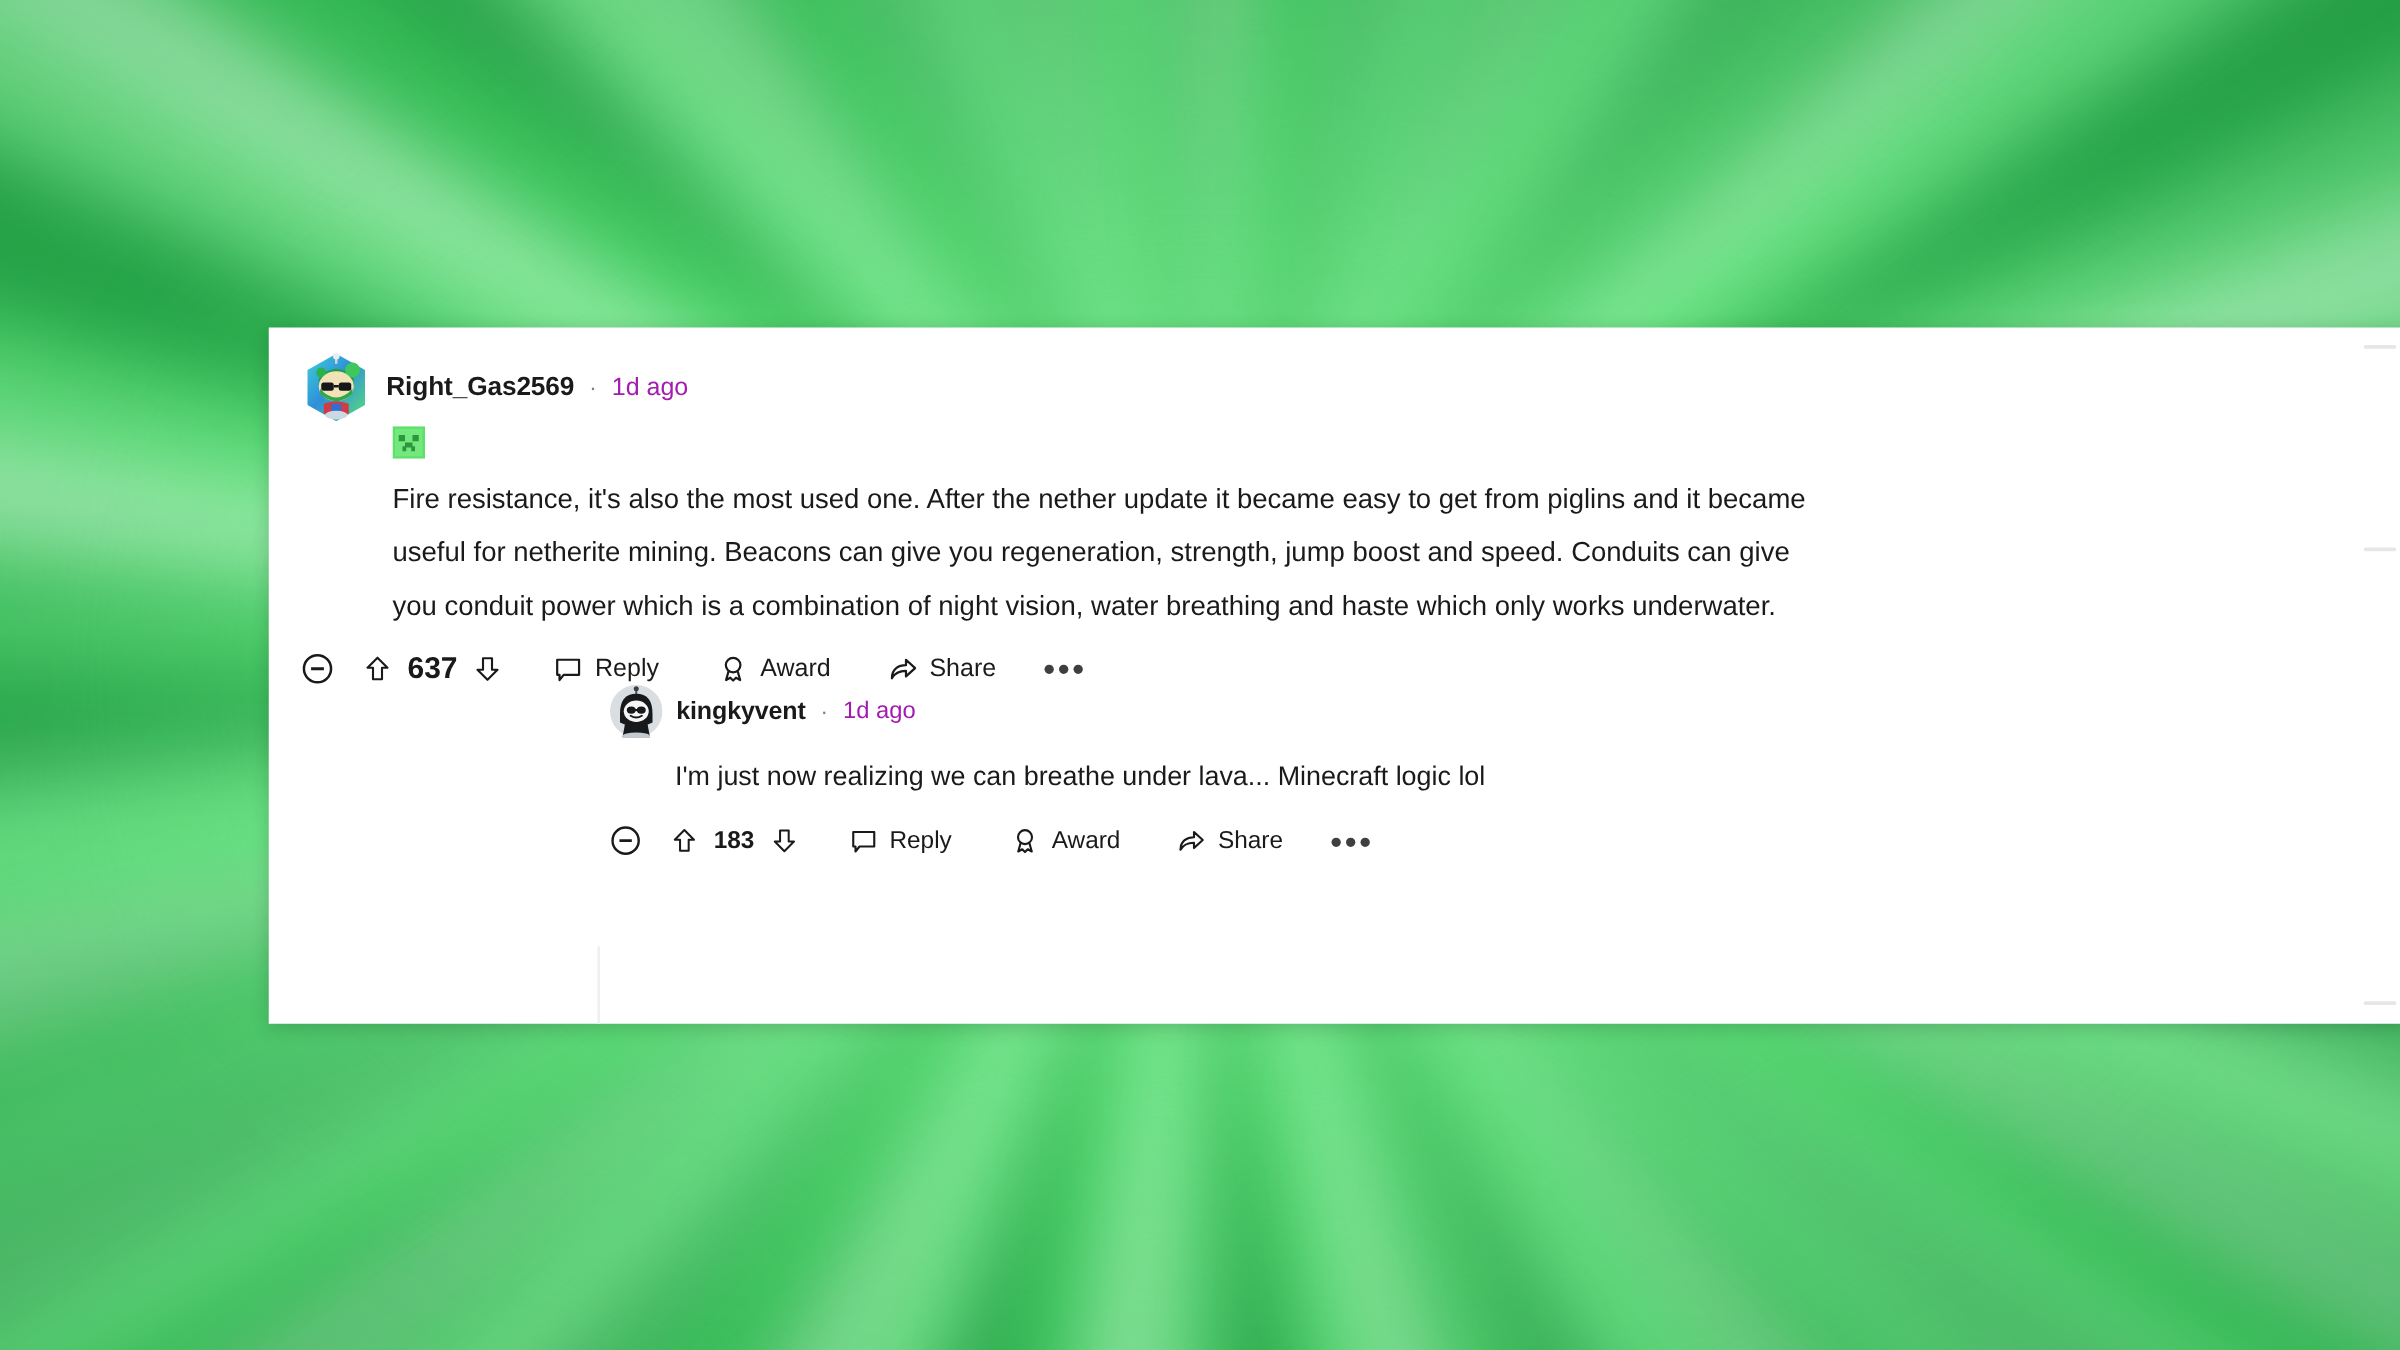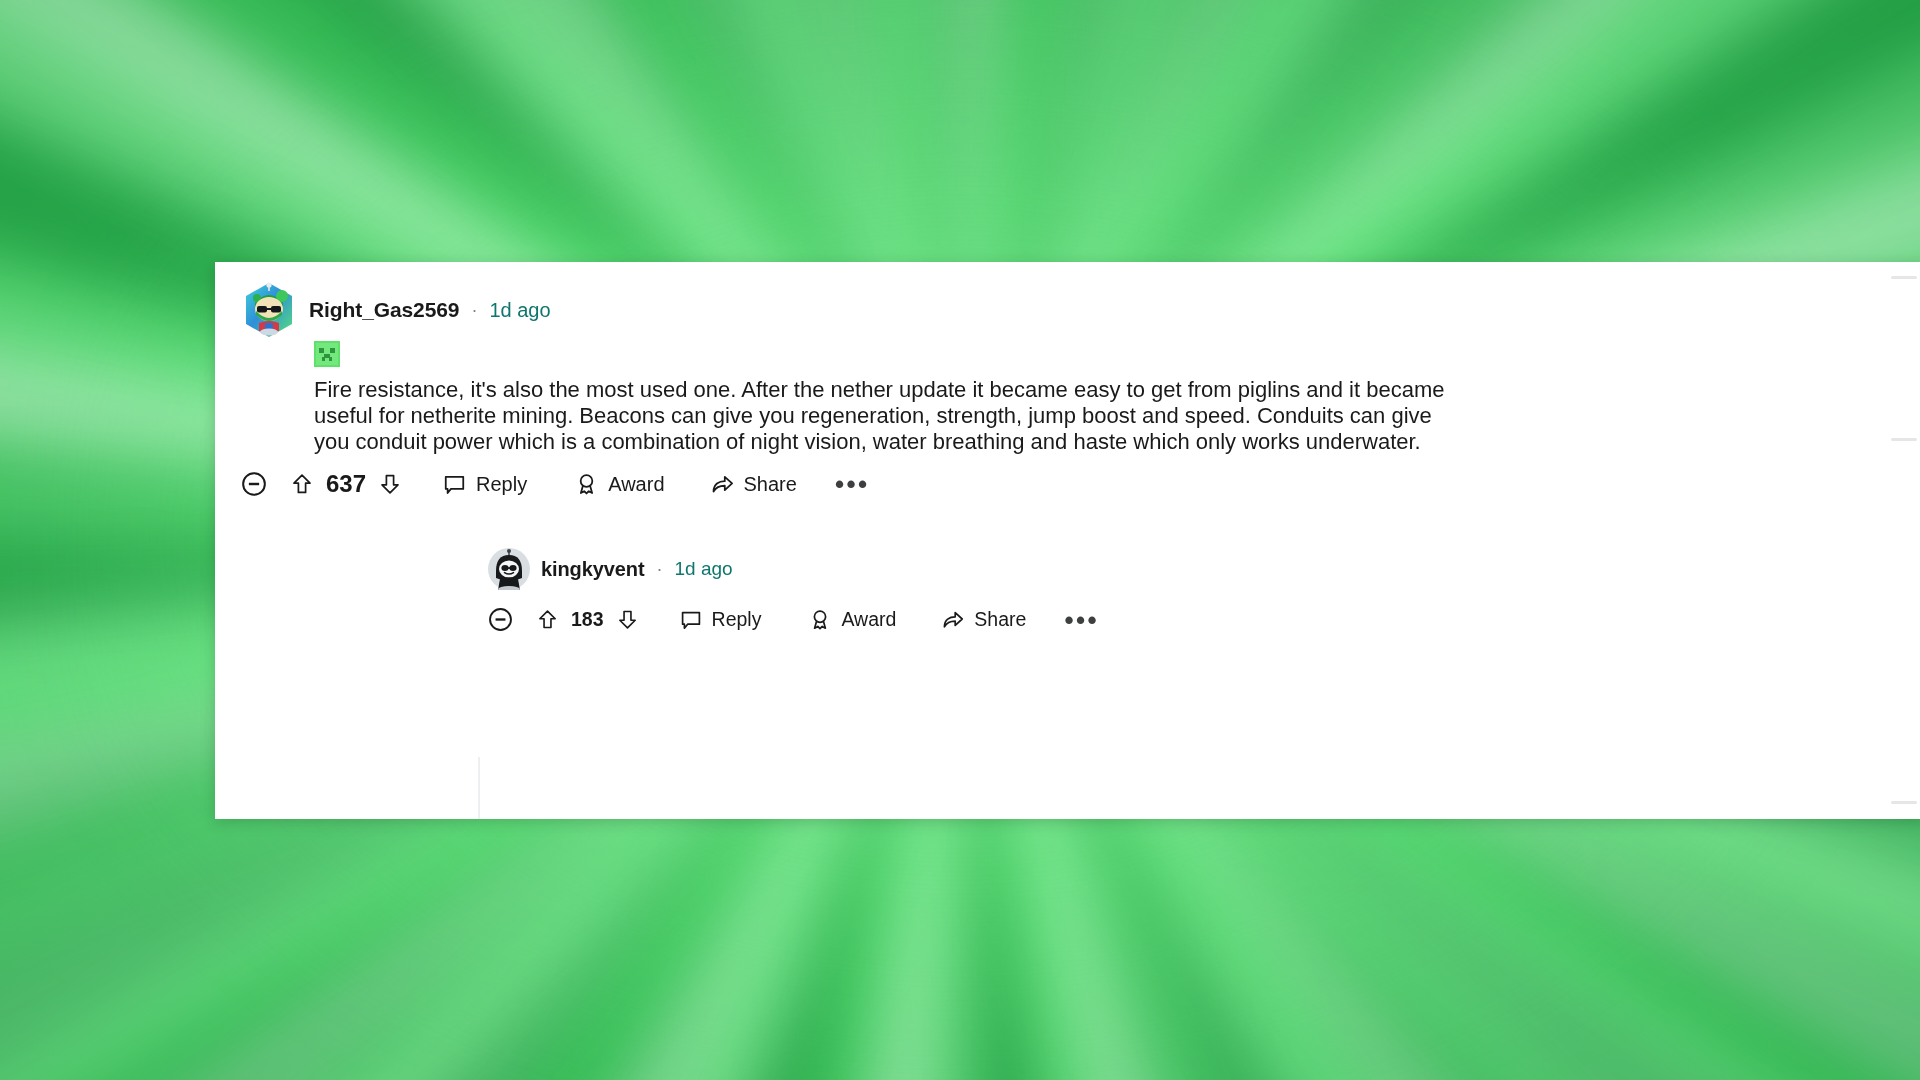--- a/index.html
+++ b/index.html
@@ -122,37 +122,37 @@
     letter-spacing: -0.1px;
     white-space: nowrap;
   }
   .dot-sep {
     font-size: 18px;
     color: #7c7f80;
     padding: 0 1px;
   }
   .ts {
     font-size: 20px;
-    color: #0f766e;
+    color: #a21caf;
     white-space: nowrap;
   }
 
   .flair-row {
     margin-left: 74px;
     margin-top: 2px;
     height: 26px;
     display: flex;
     align-items: center;
   }
 
   .body-text {
     margin-left: 74px;
     margin-top: 10px;
     font-size: 22px;
-    line-height: 26px;
+    line-height: 43px;
     color: #1a1a1b;
     max-width: 1148px;
   }
 
   
   .actions {
     display: flex;
     align-items: center;
     margin-top: 15px;
   }
@@ -371,20 +371,21 @@
           <path d="M12,31 Q21,28 30,31 L32,42 L10,42 Z" fill="#17191b"></path>
           <ellipse cx="21" cy="41" rx="11" ry="3" fill="#c3cad0"></ellipse>
         </svg>
       </span>
 
       <span class="uname">kingkyvent</span>
       <span class="dot-sep">·</span>
       <span class="ts">1d ago</span>
     </div>
 
+    <div class="body-text">I'm just now realizing we can breathe under lava... Minecraft logic lol</div>
 
     <div class="actions">
 
       <span class="act act-collapse">
         <svg width="27" height="27" viewBox="0 0 24 24" fill="none" stroke="#1a1a1b" stroke-width="1.7">
           <circle cx="12" cy="12" r="9.3"></circle>
           <line x1="7.6" y1="12" x2="16.4" y2="12" stroke-width="2.1"></line>
         </svg>
       </span>
 

